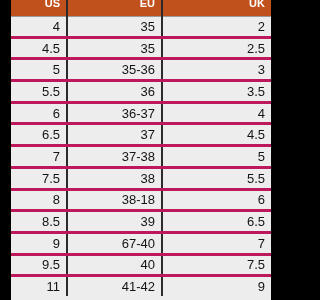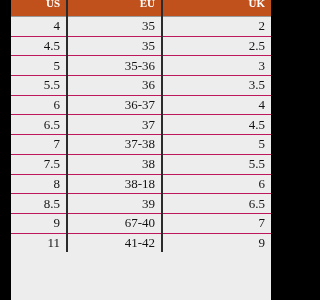--- a/index.html
+++ b/index.html
@@ -23,21 +23,20 @@
   }
   
   #table-viewport {
     position: absolute;
     left: 11px;
     top: 0px;
     width: 260px;
     height: 300px;
     overflow: hidden;
     background: #ededed;
-    font-family: Liberation Serif, serif;
   }
   table.size-table {
     width: 260px;
     border-collapse: collapse;
     table-layout: fixed;
     
     margin-top: -11px;
   }
   table.size-table col.c1 { width: 56px; }
   table.size-table col.c2 { width: 95px; }
@@ -57,21 +56,21 @@
   }
   thead th:last-child { border-right: none; }
 
   tbody td {
     background: #ededed;
     color: #141414;
     height: 18.7px;
     font-size: 13px;
     text-align: right;
     padding: 0 6px 0 4px;
-    border-top: 1px solid #be185d;
+    border-top: 3px solid #be185d;
     border-right: 2px solid #2b2b2b;
     white-space: nowrap;
     overflow: hidden;
     letter-spacing: 0px;
   }
   tbody td:last-child { border-right: none; }
   tbody tr:first-child td { border-top: 1px solid #9a9a9a; }
 </style>
 </head>
 <body>
@@ -141,20 +140,25 @@
             <td>8.5</td>
             <td>39</td>
             <td>6.5</td>
           </tr>
           <tr>
             <td>9</td>
             <td>67-40</td>
             <td>7</td>
           </tr>
           <tr>
+            <td>9.5</td>
+            <td>40</td>
+            <td>7.5</td>
+          </tr>
+          <tr>
             <td>11</td>
             <td>41-42</td>
             <td>9</td>
           </tr>
         </tbody>
     </table>
   </div>
 </div>
 
 </body></html>

